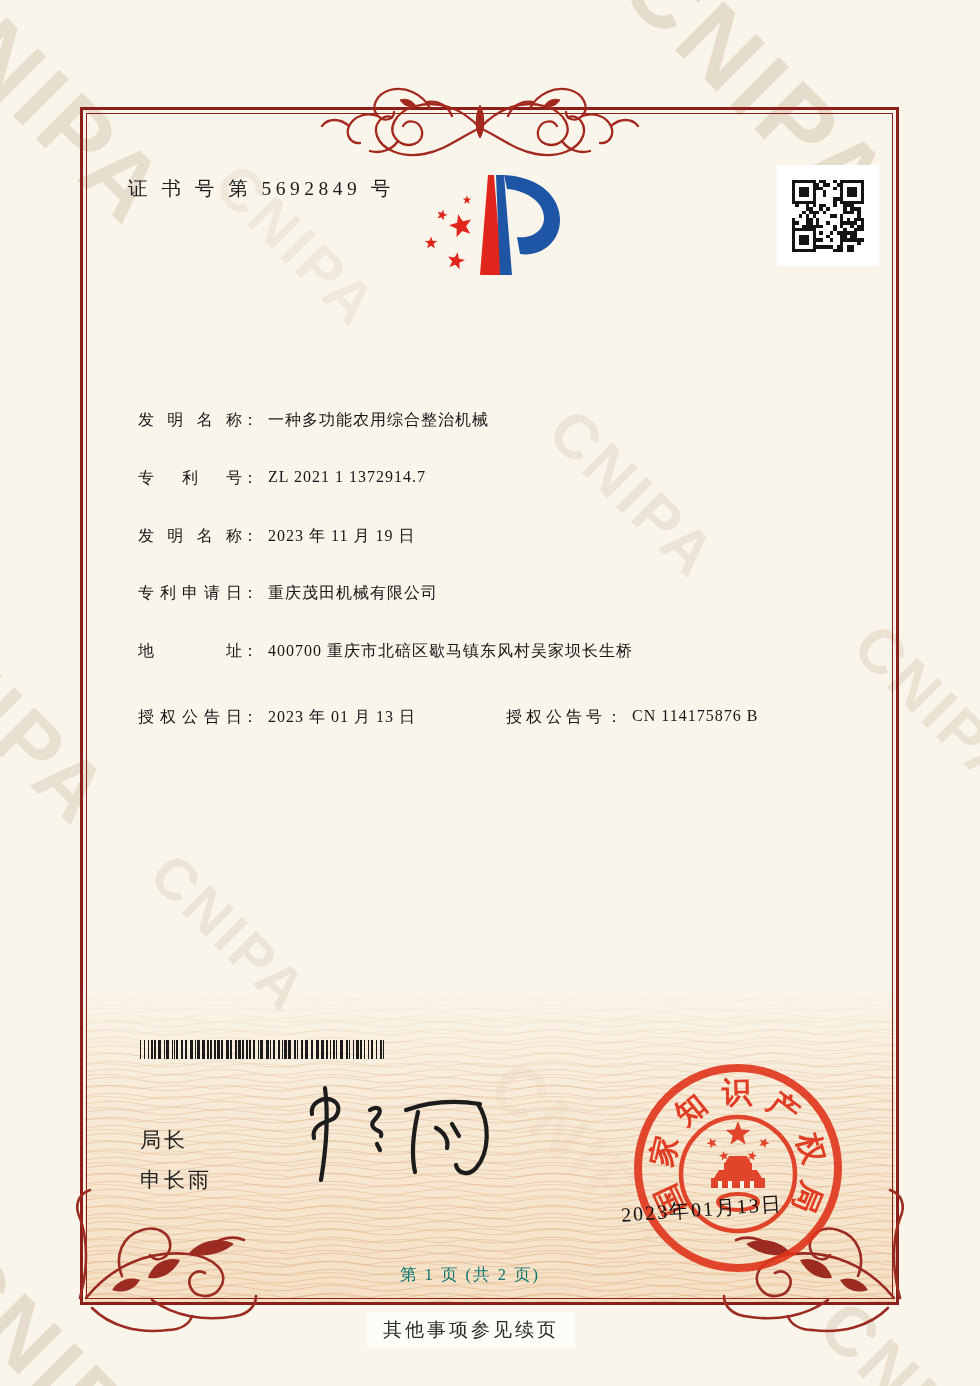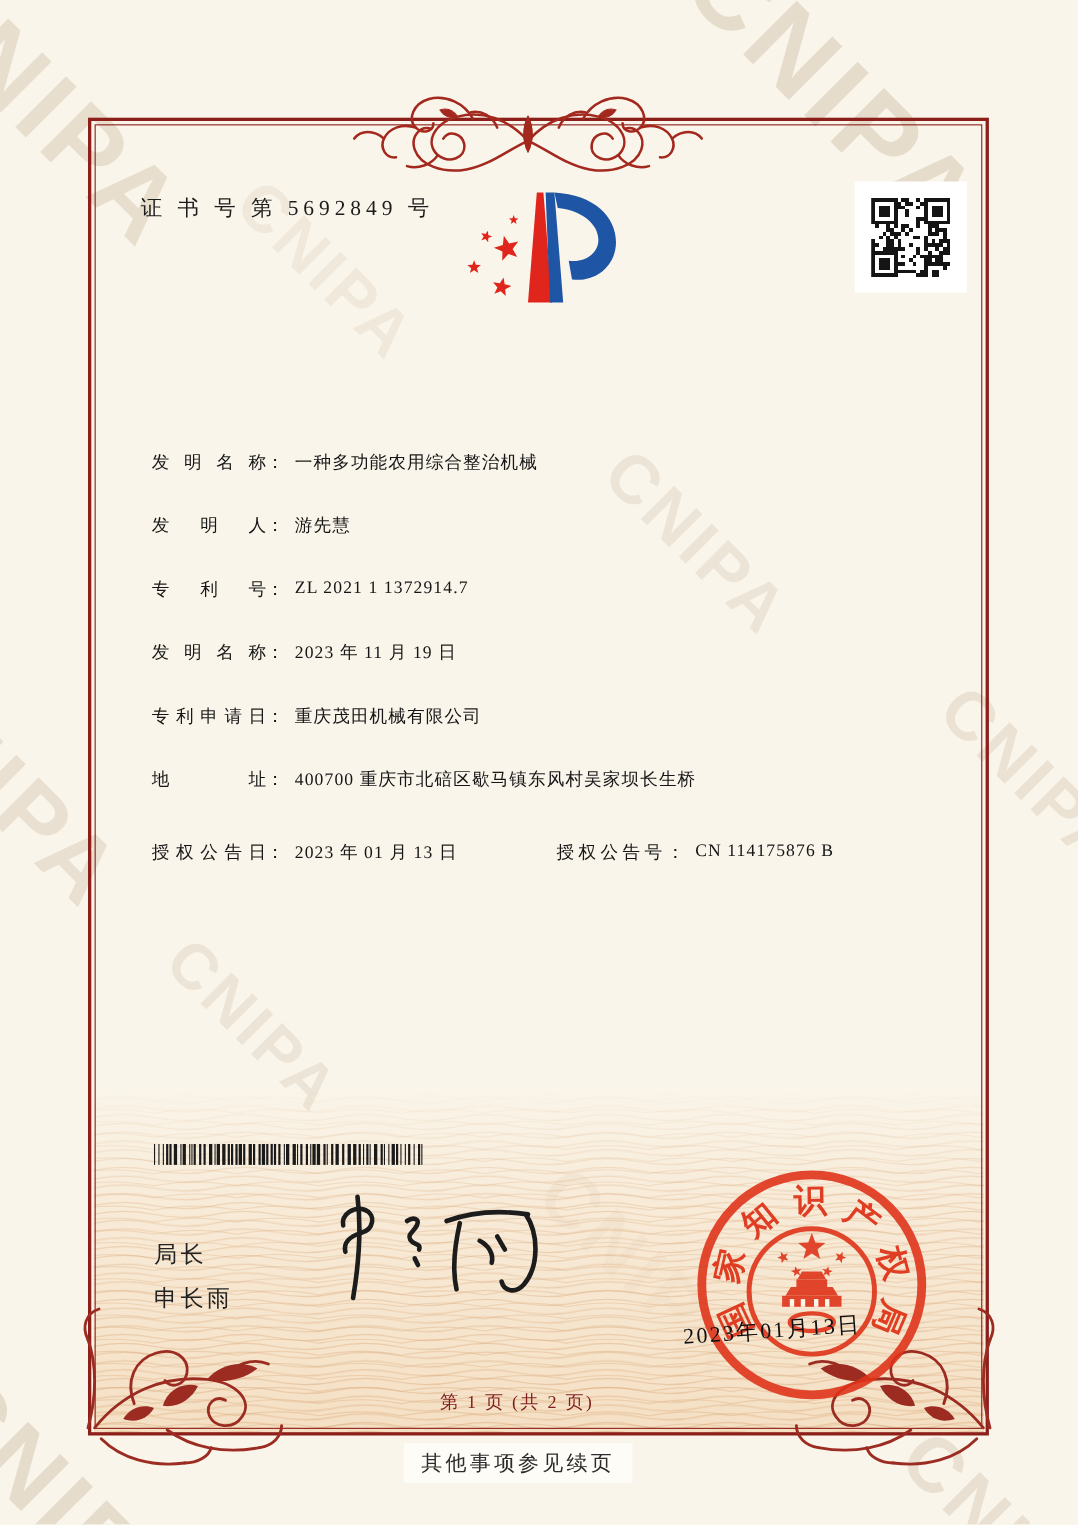--- a/index.html
+++ b/index.html
@@ -30,21 +30,21 @@
   .grant-right{position:absolute;left:368px;top:0;white-space:nowrap;}
   .body-text{left:138px;top:806px;width:712px;font-size:19px;line-height:33.8px;color:#1a1a1a;text-align:justify;}
   .body-text p{margin:0;text-indent:2em;}
   .barcode{left:140px;top:1040px;width:250px;height:19px;display:flex;align-items:stretch;}
   .barcode span{display:block;height:100%;}
   .director-title{left:140px;top:1126px;font-family:"Liberation Sans","DejaVu Sans",sans-serif;font-size:21px;letter-spacing:3px;color:#222;}
   .director-name{left:140px;top:1166px;font-family:"Liberation Sans","DejaVu Sans",sans-serif;font-size:21px;letter-spacing:3px;color:#222;}
   .signature{left:278px;top:1080px;z-index:6;}
   .seal{left:623px;top:1053px;z-index:6;mix-blend-mode:multiply;opacity:.94;}
   .seal-date{left:607px;top:1196px;width:190px;text-align:center;font-size:20px;letter-spacing:2px;color:#101010;transform:rotate(-4deg);z-index:7;}
-  .page-info{left:80px;top:1264px;width:780px;text-align:center;font-size:16.5px;letter-spacing:2px;color:#7f1d1d;z-index:6;}
+  .page-info{left:80px;top:1264px;width:780px;text-align:center;font-size:16.5px;letter-spacing:2px;color:#0f766e;z-index:6;}
   .footer-note{left:471px;top:1312px;transform:translateX(-50%);background:#fdfcf7;padding:5px 16px;font-size:19px;letter-spacing:3px;color:#2c2c2c;z-index:6;white-space:nowrap;}
 </style>
 </head>
 <body>
 
 <div class="page">
 
   <div id="wm-layer">
       <div class="wm" style="left: -35px; top: -55px; font-size: 95px; opacity: 0.28;">CNIPA</div>
       <div class="wm" style="left: 680px; top: -75px; font-size: 100px; opacity: 0.3;">CNIPA</div>
@@ -401,23 +401,20 @@
           <rect x="17" y="20" width="1" height="1" fill="#141414"></rect>
         </svg>
     </div>
 
 
     <div class="abs fields">
       <div class="field-row">
         <span class="f-label">发明名称</span><span class="f-colon">：</span><span class="f-value">一种多功能农用综合整治机械</span>
       </div>
       <div class="field-row">
-        <span class="f-label">发明人</span><span class="f-colon">：</span><span class="f-value">游先慧</span>
-      </div>
-      <div class="field-row">
         <span class="f-label">专利号</span><span class="f-colon">：</span><span class="f-value">ZL 2021 1 1372914.7</span>
       </div>
       <div class="field-row">
         <span class="f-label">发明名称</span><span class="f-colon">：</span><span class="f-value">2023 年 11 月 19 日</span>
       </div>
       <div class="field-row">
         <span class="f-label">专利申请日</span><span class="f-colon">：</span><span class="f-value">重庆茂田机械有限公司</span>
       </div>
       <div class="field-row">
         <span class="f-label">地址</span><span class="f-colon">：</span><span class="f-value">400700 重庆市北碚区歇马镇东风村吴家坝长生桥</span>

